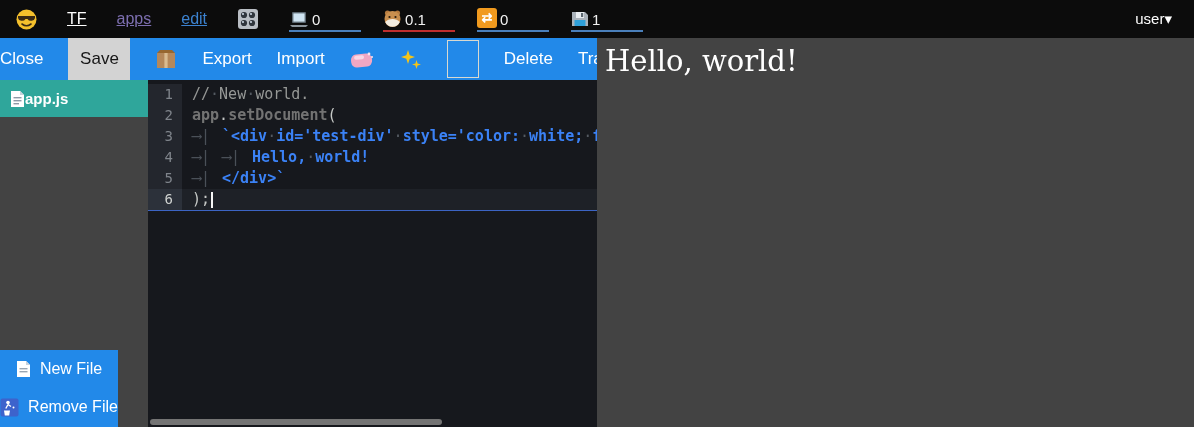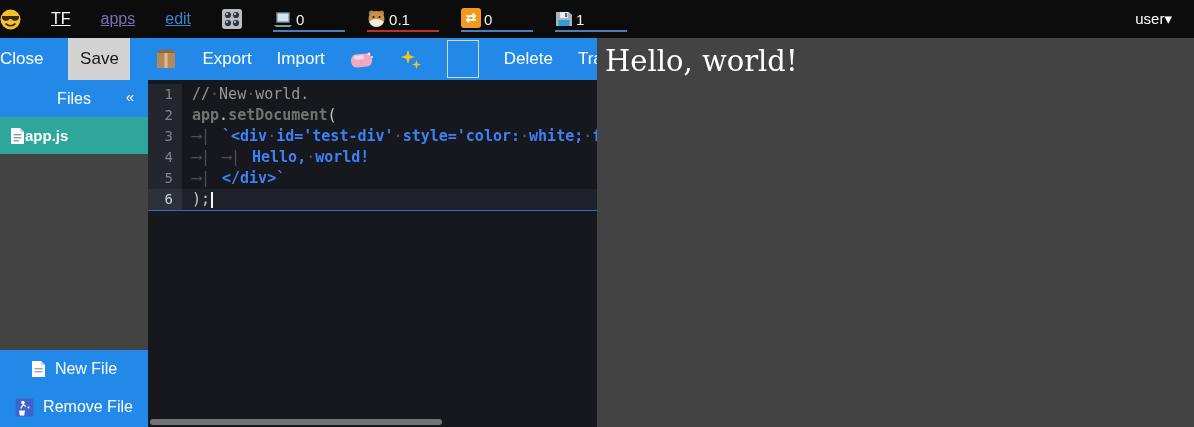--- a/index.html
+++ b/index.html
@@ -1,21 +1,21 @@
 <!DOCTYPE html>
 <html><head>
 <meta charset="utf-8">
 <style>
   * { margin:0; padding:0; box-sizing:border-box; }
   html,body { width:1194px; height:427px; overflow:hidden; background:#0c0c0c;
               font-family:"Liberation Sans", sans-serif; }
 
   
   #topbar { position:absolute; left:0; top:0; width:1194px; height:38px;
-            background:#0c0c0c; display:flex; align-items:center; }
+            background:#0c0c0c; display:flex; align-items:center; padding-left:16px; }
   #topbar .tb-item { margin-right:30px; flex:none; }
   .brand { color:#ffffff; font-size:16px; text-decoration:underline; }
   .link-apps { color:#7d6fb0; font-size:16px; text-decoration:underline; }
   .link-edit { color:#3c82cf; font-size:16px; text-decoration:underline; }
   .counter { display:flex; align-items:flex-end; gap:3px; width:72px; height:26px;
              border-bottom:2px solid #4a7fba; margin-right:22px; flex:none;
              color:#f2f2f2; font-size:15px; padding-bottom:2px; }
   .counter .cval { line-height:16px; }
   #user-menu { margin-left:auto; margin-right:22px; color:#ffffff; font-size:15px; }
 
@@ -28,21 +28,21 @@
               display:flex; align-items:center; justify-content:center; }
   #empty-slot { width:32px; height:38px; border:1px solid #d9d9cf; flex:none; }
 
   
   #sidebar { position:absolute; left:0; top:80px; width:148px; height:347px; background:#434343; }
   #files-header { position:relative; height:37px; background:#2289e9; color:#fff;
                   font-size:16px; display:flex; align-items:center; justify-content:center; }
   #files-collapse { position:absolute; right:14px; top:8px; font-size:15px; color:#fff; }
   #file-row { height:37px; background:#2fa69b; color:#fff; display:flex; align-items:center;
               gap:0; padding-left:10px; font-weight:bold; font-size:15px; }
-  #sidebar-actions { position:absolute; left:0; bottom:0; width:148px; height:77px; background:#2289e9; }
+  #sidebar-actions { position:absolute; left:0; bottom:0; width:118px; height:77px; background:#2289e9; }
   .side-btn { height:38px; display:flex; align-items:center; justify-content:center; gap:9px;
               color:#ffffff; font-size:16px; }
 
   
   #editor { position:absolute; left:148px; top:80px; width:449px; height:347px;
             background:#16181d; overflow:hidden;
             font-family:"DejaVu Sans Mono", monospace; font-size:15px; }
   #code-rows { padding-top:4px; }
   .code-row { display:flex; height:21px; line-height:21px; white-space:pre; }
   .gut { flex:none; width:34px; background:#23262d; color:#7f848b; text-align:right;
@@ -173,24 +173,20 @@
       <path d="M9 2 l1.7 5.3 L16 9 l-5.3 1.7 L9 16 l-1.7 -5.3 L2 9 l5.3 -1.7 z" fill="#f5c518"></path>
       <path d="M17.5 12 l1.1 3.4 3.4 1.1 -3.4 1.1 -1.1 3.4 -1.1 -3.4 -3.4 -1.1 3.4 -1.1 z" fill="#f5c518"></path>
     </svg>
   </span>
   <span id="empty-slot"></span>
   <span class="tbtn">Delete</span>
   <span class="tbtn">Trace</span>
 </div>
 
 <div id="sidebar">
-  <div id="files-header">
-    <span>Files</span>
-    <span id="files-collapse">«</span>
-  </div>
   <div id="file-row">
     <span class="icon">
       <svg width="15" height="18" viewBox="0 0 15 18">
         <path d="M1 1 h9 l4 4 v12 h-13 z" fill="#ffffff"></path>
         <path d="M10 1 l4 4 h-4 z" fill="#c9d2da"></path>
         <rect x="3.5" y="7" width="8" height="1.4" fill="#8d99a6"></rect>
         <rect x="3.5" y="10" width="8" height="1.4" fill="#8d99a6"></rect>
         <rect x="3.5" y="13" width="5.5" height="1.4" fill="#8d99a6"></rect>
       </svg>
     </span>

